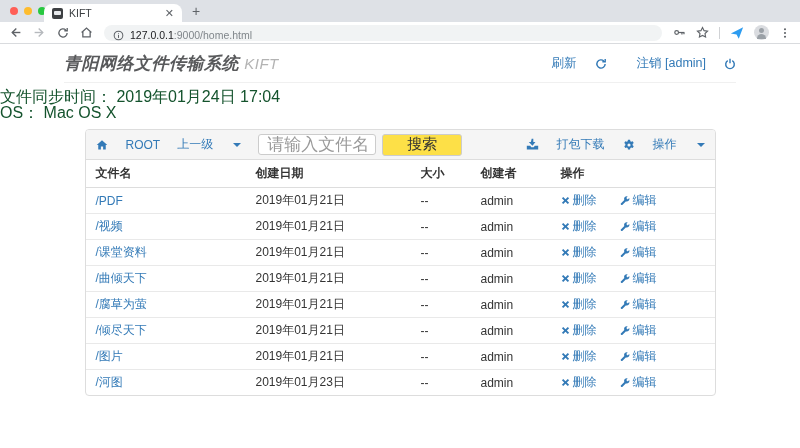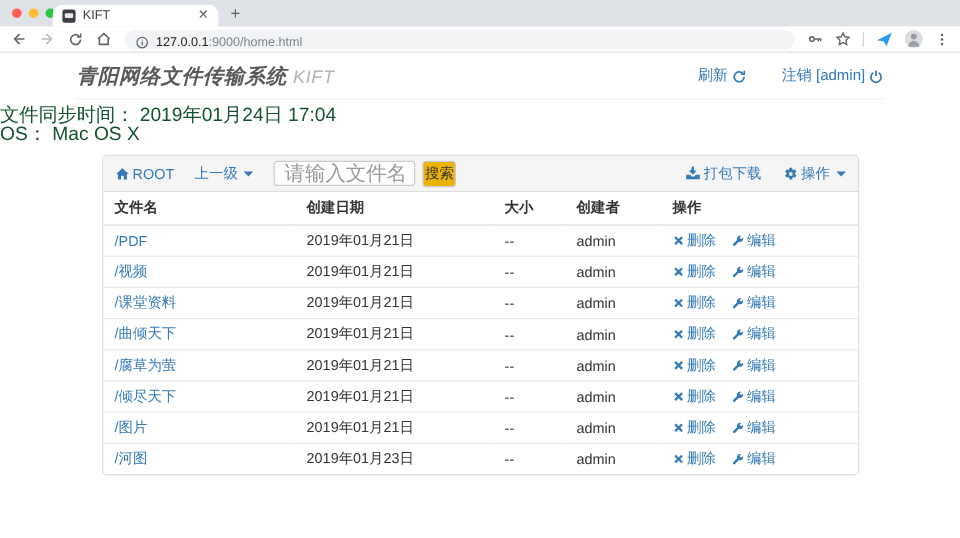--- a/index.html
+++ b/index.html
@@ -42,48 +42,48 @@
   .avatar-circ::after { content:""; position:absolute; left:3px; top:9px; width:9px; height:5px; border-radius:5px 5px 0 0; background:#9aa0a6; }
   
   .page { background:#fff; }
   .site-header {
     margin:0 64px; padding:8px 0 7px; display:flex; justify-content:space-between;
     align-items:center; border-bottom:1px solid #f0f0f0;
   }
   .site-title { font-style:italic; font-size:17px; color:#58595b; font-weight:700; letter-spacing:.5px; }
   .site-title .suffix { color:#b3b3b3; font-weight:400; font-size:15px; }
   .header-links { display:flex; gap:30px; font-size:12.5px; }
-  a.link { color:#337ab7; text-decoration:none; display:inline-flex; align-items:center; gap:3px; cursor:pointer; }
+  a.link { color:#337ab7; text-decoration:none; display:inline-flex; align-items:center; gap:18px; cursor:pointer; }
   .sync { font-size:16px; color:#14532d; margin-top:6px; line-height:16px; }
   .panel { width:631px; margin:8px auto 16px; border:1px solid #ddd; border-radius:4px; background:#fff; }
   .panel-heading {
     background:#f5f5f5; border-bottom:1px solid #ddd; border-radius:3px 3px 0 0;
     padding:0 10px; display:flex; align-items:center; gap:17px; height:30px; font-size:12px;
   }
   .search-group { display:flex; gap:6px; align-items:center; }
   .search-input {
     width:118px; height:21px; border:1px solid #ccc; border-radius:3px;
     padding:0 8px; font-size:17px; color:#555; outline:none; background:#fff;
   }
   .search-input::placeholder { color:#9a9a9a; }
   .btn-search {
-    height:22px; padding:0 1px; background:#eab308; border:1px solid #ccc; border-radius:3px;
-    font-size:12px; color:#333; cursor:pointer; font-family:inherit;
+    height:22px; padding:0 24px; background:#fde047; border:1px solid #ccc; border-radius:3px;
+    font-size:15px; color:#333; cursor:pointer; font-family:inherit;
   }
   .heading-right { margin-left:auto; display:flex; gap:18px; align-items:center; }
   .caret { display:inline-block; width:0; height:0; border-left:4px solid transparent; border-right:4px solid transparent; border-top:4px solid currentColor; margin-left:2px; vertical-align:middle; }
   table.files { width:100%; border-collapse:collapse; font-size:12px; table-layout:fixed; }
   table.files th {
     text-align:left; padding:5px 10px; color:#333; font-weight:700;
     border-bottom:1px solid #ddd;
   }
   table.files td { padding:4px 10px; color:#333; border-top:1px solid #e9e9e9; }
   table.files tbody tr:first-child td { border-top:none; }
   td a.file-link { color:#337ab7; text-decoration:none; cursor:pointer; }
-  .ops { display:flex; gap:13px; }
+  .ops { display:flex; gap:23px; }
   .op { color:#337ab7; text-decoration:none; display:inline-flex; align-items:center; gap:3px; cursor:pointer; }
   svg { display:block; }
 </style>
 </head>
 <body>
 
 <div class="screen">
 
   <div class="tabstrip">
     <div class="lights">

